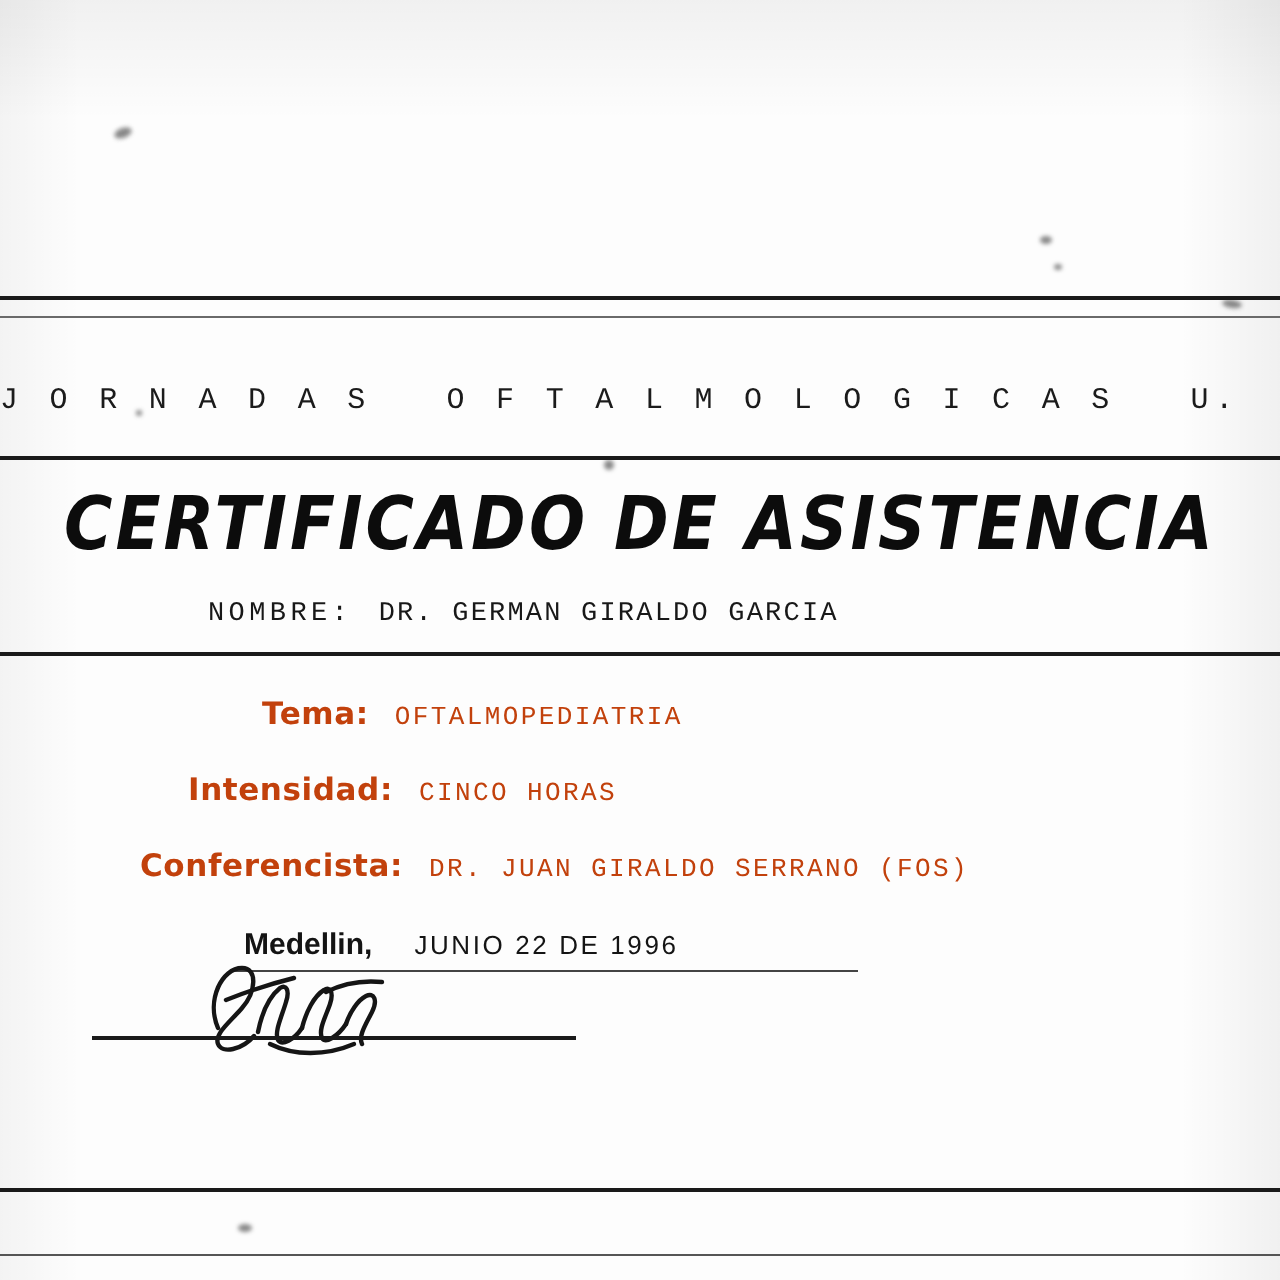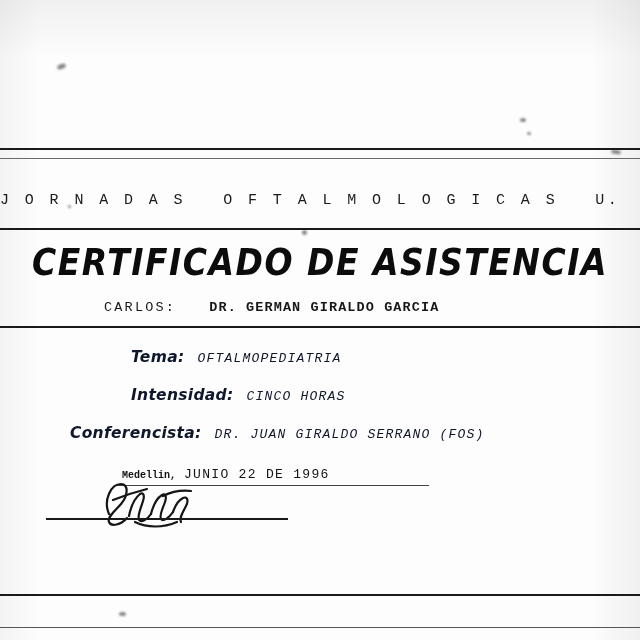--- a/index.html
+++ b/index.html
@@ -93,61 +93,60 @@
   .name-row {
     position: absolute;
     left: 104px; top: 300px;
     font-family: "Liberation Mono", monospace;
     font-size: 13.5px;
     letter-spacing: 1.1px;
     color: #181818;
     white-space: nowrap;
   }
   .name-row .lbl { letter-spacing: 2.2px; }
-  .name-row .val { margin-left: 24px; font-weight: bold; }
+  .name-row .val { margin-left: 4px; }
 
   .field {
     position: absolute;
     white-space: nowrap;
-    color: #0f172a;
-    font-style: italic;
+    color: #c2410c;
   }
   .field .lbl {
     font-family: "DejaVu Sans", sans-serif;
     font-weight: 700;
     font-size: 15.5px;
     letter-spacing: 0.3px;
   }
   .field .val {
     font-family: "Liberation Mono", monospace;
     font-size: 13px;
     letter-spacing: 1.2px;
     margin-left: 9px;
   }
 
   .field-tema        { left: 131px; top: 348px; }
-  .field-intensidad  { left: 94px;  top: 386px; margin-left: 37px; }
+  .field-intensidad  { left: 94px;  top: 386px; }
   .field-conferencista { left: 70px; top: 424px; }
 
   .date-line {
     position: absolute;
     left: 122px; top: 464px;
     white-space: nowrap;
     color: #141414;
   }
   .date-line .city {
-    font-family: Liberation Mono, monospace;
+    font-family: Liberation Sans, sans-serif;
     font-weight: 700;
-    font-size: 10px;
+    font-size: 15px;
   }
   .date-line .date {
-    font-family: Liberation Mono, monospace;
+    font-family: Liberation Sans, sans-serif;
     font-size: 13px;
     letter-spacing: 1.3px;
-    margin-left: 4px;
+    margin-left: 17px;
   }
 
   .signature-caption {
     position: absolute;
     left: 70px; top: 525px;
     font-family: "DejaVu Sans", sans-serif;
     font-weight: 700;
     font-size: 11.5px;
     color: #1c1c1c;
     letter-spacing: 0.2px;
@@ -179,21 +178,21 @@
 
   <div class="jornadas">J O R N A D A S   O F T A L M O L O G I C A S   U.  DE  A.</div>
 
   <div class="rule rule-head"></div>
 
   <div class="title">CERTIFICADO DE ASISTENCIA</div>
 
   <div class="rule rule-name"></div>
 
   <div class="name-row">
-    <span class="lbl">CARLOS:</span>
+    <span class="lbl">NOMBRE:</span>
     <span class="val">DR. GERMAN GIRALDO GARCIA</span>
   </div>
 
   <div class="field field-tema">
     <span class="lbl">Tema:</span>
     <span class="val">OFTALMOPEDIATRIA</span>
   </div>
 
   <div class="field field-intensidad">
     <span class="lbl">Intensidad:</span>

